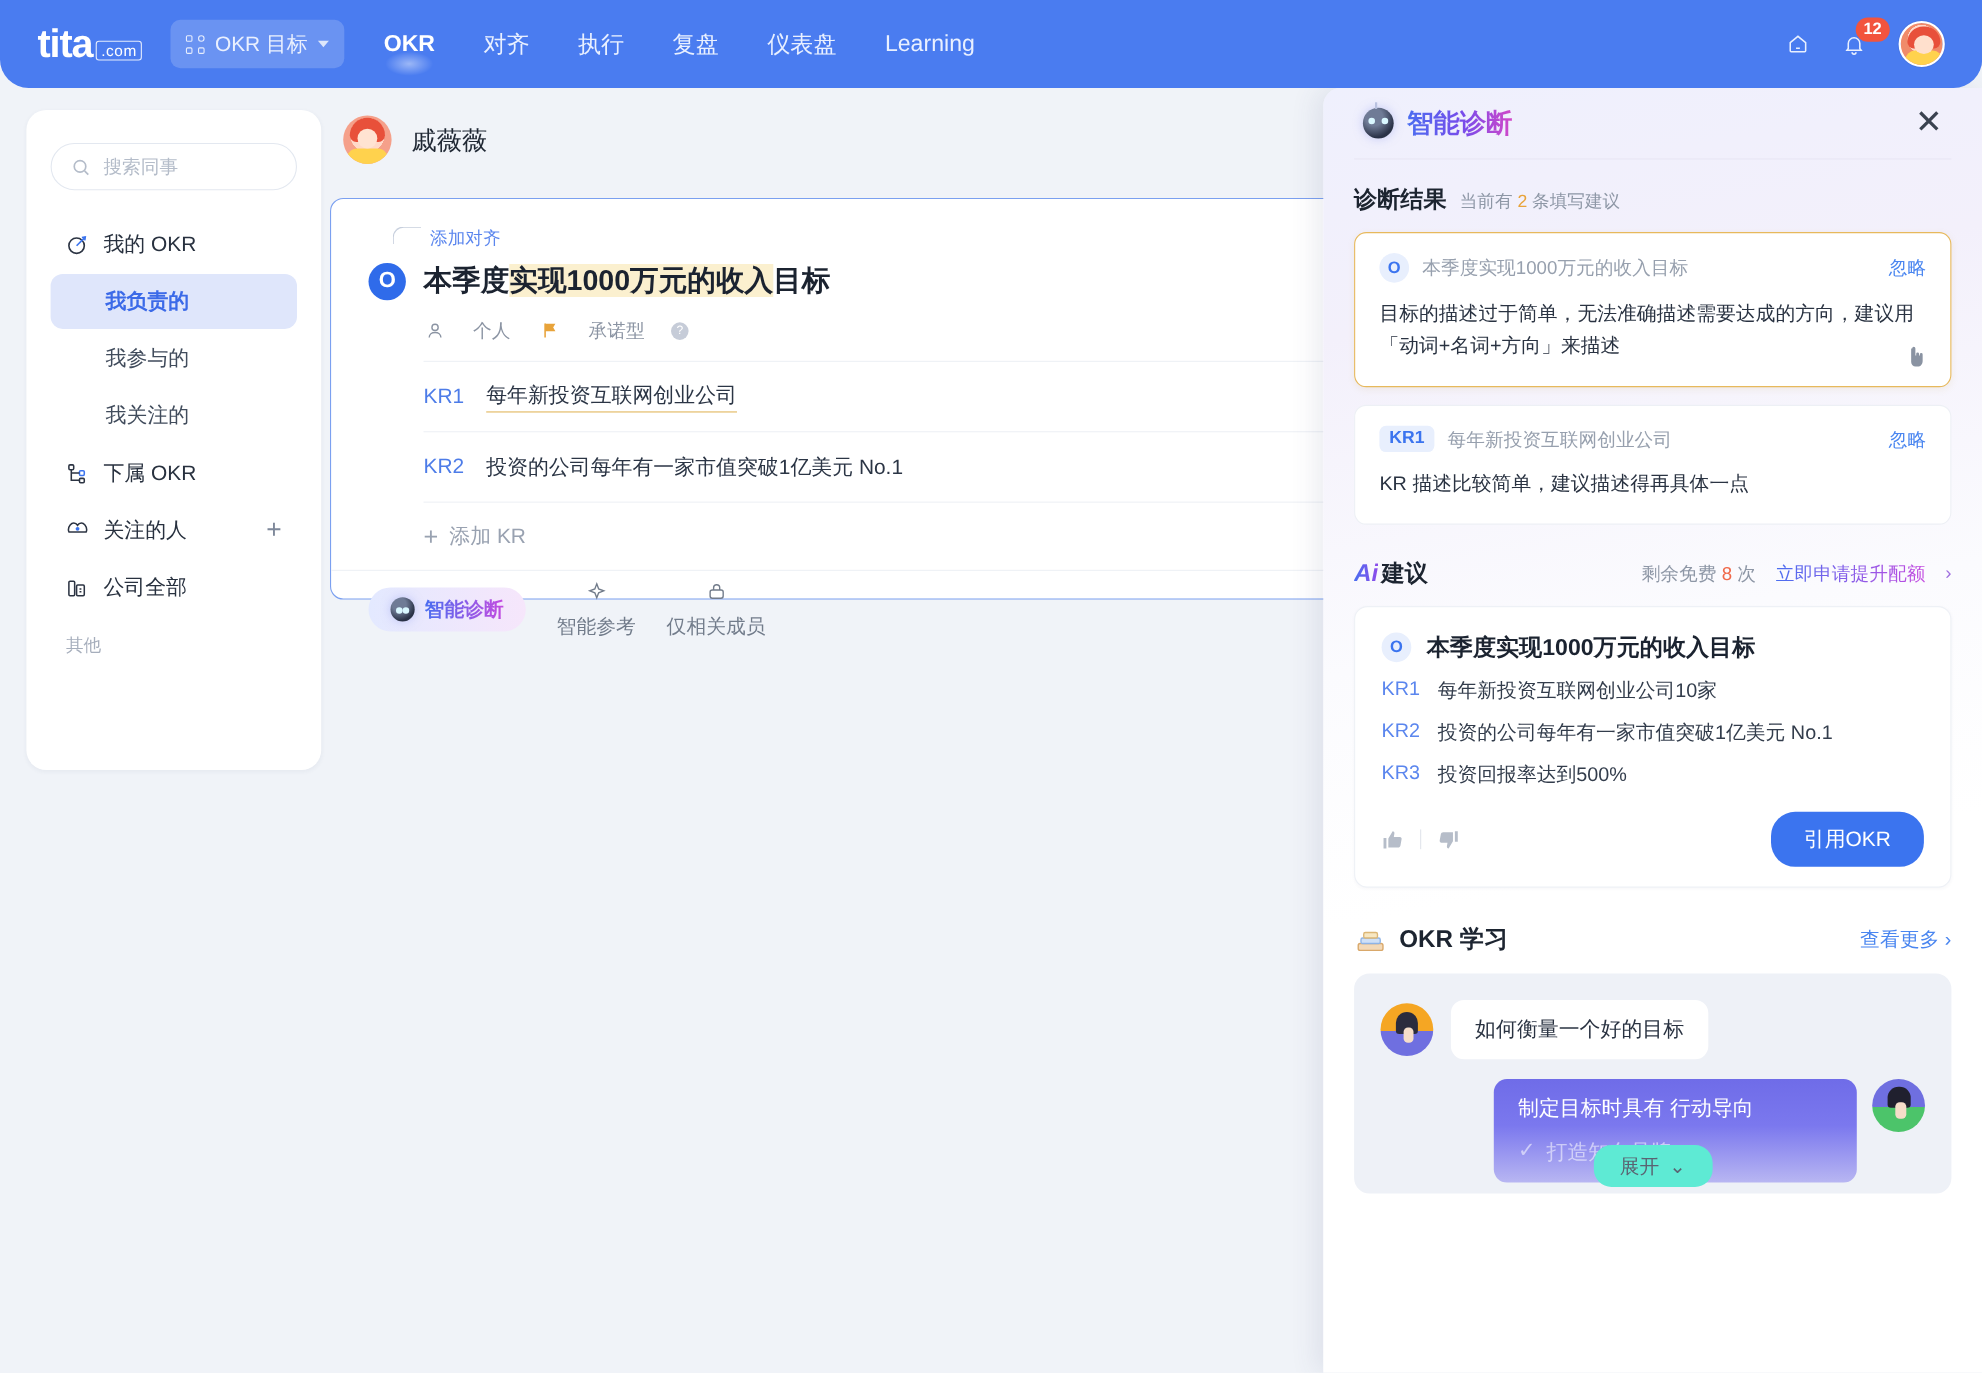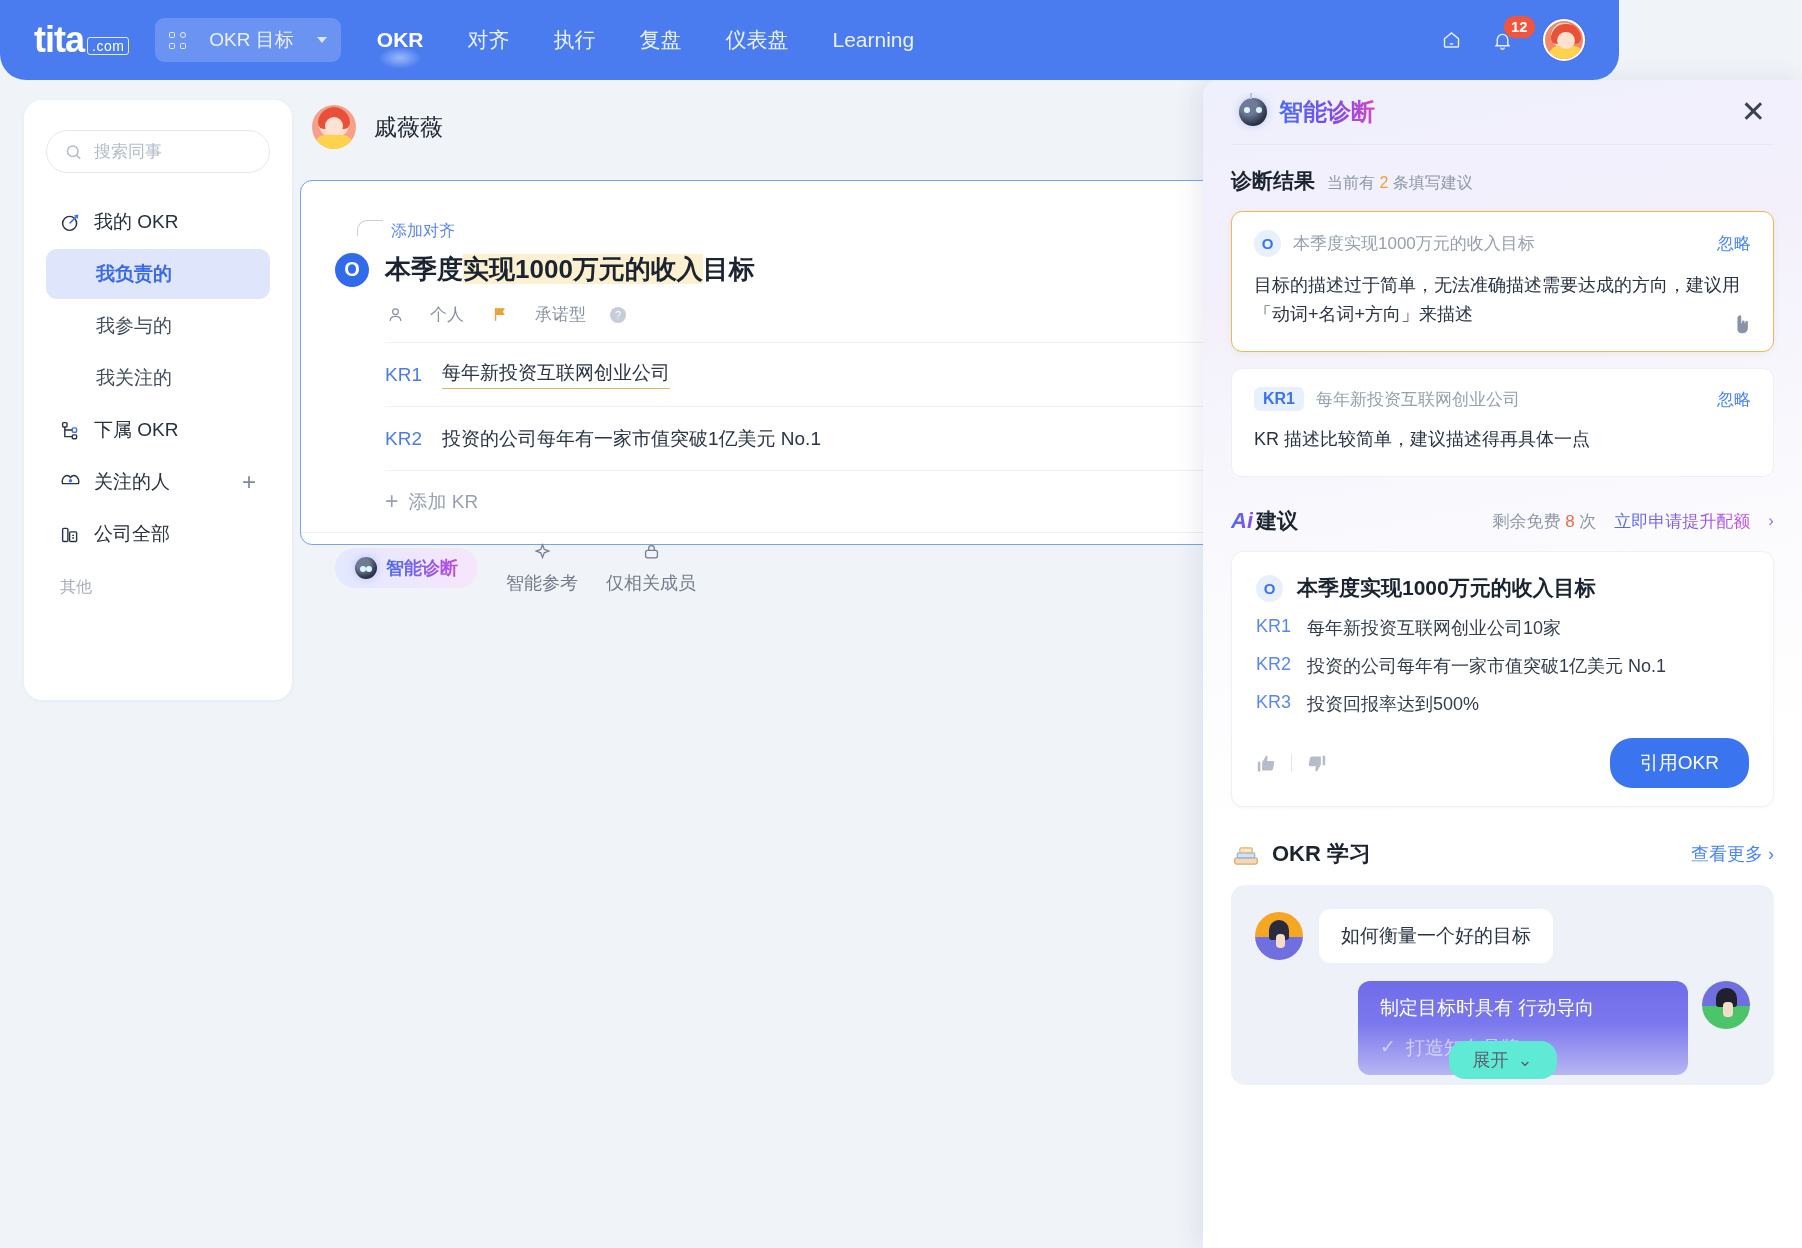--- a/index.html
+++ b/index.html
@@ -6,38 +6,38 @@
   html, body {
     width: 1802px; height: 1248px;
     font-family: "Liberation Sans", "DejaVu Sans", sans-serif;
     background: #f0f3f8;
     overflow: hidden;
   }
   #app { position: relative; width: 1802px; height: 1248px; }
 
   
   .topnav {
-    position: absolute; top: 0; left: 0; width: 1619px; height: 80px;
+    position: absolute; top: 0; left: 0; width: 1802px; height: 80px;
     background: #4a7cf0;
     border-bottom-left-radius: 26px; border-bottom-right-radius: 26px;
     display: flex; align-items: center; padding: 0 34px;
     z-index: 5;
   }
   .logo { display: flex; align-items: flex-end; margin-right: 26px; user-select:none; }
   .logo-text {
     font-size: 36px; font-weight: 700; color: #ffffff; letter-spacing: -1px;
     line-height: 1;
   }
   .logo-com {
     font-size: 14px; color: #ffffff; border: 1.5px solid rgba(255,255,255,.85);
     border-radius: 3px; padding: 1px 4px 0 4px; margin-left: 3px; margin-bottom: 3px;
     letter-spacing: .5px; line-height: 1.1;
   }
   .okr-picker {
-    display: flex; align-items: center; gap: 23px;
+    display: flex; align-items: center; gap: 9px;
     background: rgba(255,255,255,.18); border-radius: 9px;
     padding: 9px 14px; color: #eaf0fe; font-size: 19px; cursor: pointer;
     margin-right: 14px;
   }
   .grid-ico { display:inline-block; width: 17px; height: 17px; position: relative; }
   .grid-ico i {
     position:absolute; width: 6px; height: 6px; border:1.4px solid #e6edfd; border-radius:1.5px;
   }
   .grid-ico i:nth-child(1){left:0;top:0}
   .grid-ico i:nth-child(2){right:0;top:0;border-radius:50%}
@@ -131,21 +131,21 @@
     background: radial-gradient(circle at 36% 30%, #6f7b96 0 30%, #2a3247 70%);
     position:relative; flex:0 0 26px; box-shadow:0 0 9px rgba(150,160,240,.5);}
   .bot-ico::before,.bot-ico::after{content:"";position:absolute;top:9px;width:6px;height:6px;border-radius:50%;background:#d9f7ff;}
   .bot-ico::before{left:5px}.bot-ico::after{right:5px}
   .bot-ico .ant{position:absolute;left:11px;top:-5px;width:2px;height:6px;background:#b9c2e0;}
 
   
   .okr-card {
     position:absolute; left:300px; top:180px; width:1100px; height:365px;
     background:#fff; border:1.5px solid #7ba0f0; border-radius:12px;
-    padding: 40px 34px 0 34px;
+    padding: 26px 34px 0 34px;
   }
   .align-row{ display:flex; align-items:center; gap:8px; margin-left:22px; }
   .align-hook{ width:26px;height:16px;border-left:1.4px solid #c7cfdd;border-top:1.4px solid #c7cfdd;border-top-left-radius:10px; margin-top:-8px;}
   .align-link{ color:#5b86ee; font-size:16px; cursor:pointer; }
   .obj-row{ display:flex; align-items:center; gap:16px; margin-top:10px; }
   .o-badge{
     width:34px;height:34px;border-radius:50%;background:#2f6bea;color:#fff;
     display:flex;align-items:center;justify-content:center;font-size:20px;font-weight:700;flex:0 0 34px;
   }
   .obj-title{ font-size:26px; font-weight:700; color:#1b2330; }

